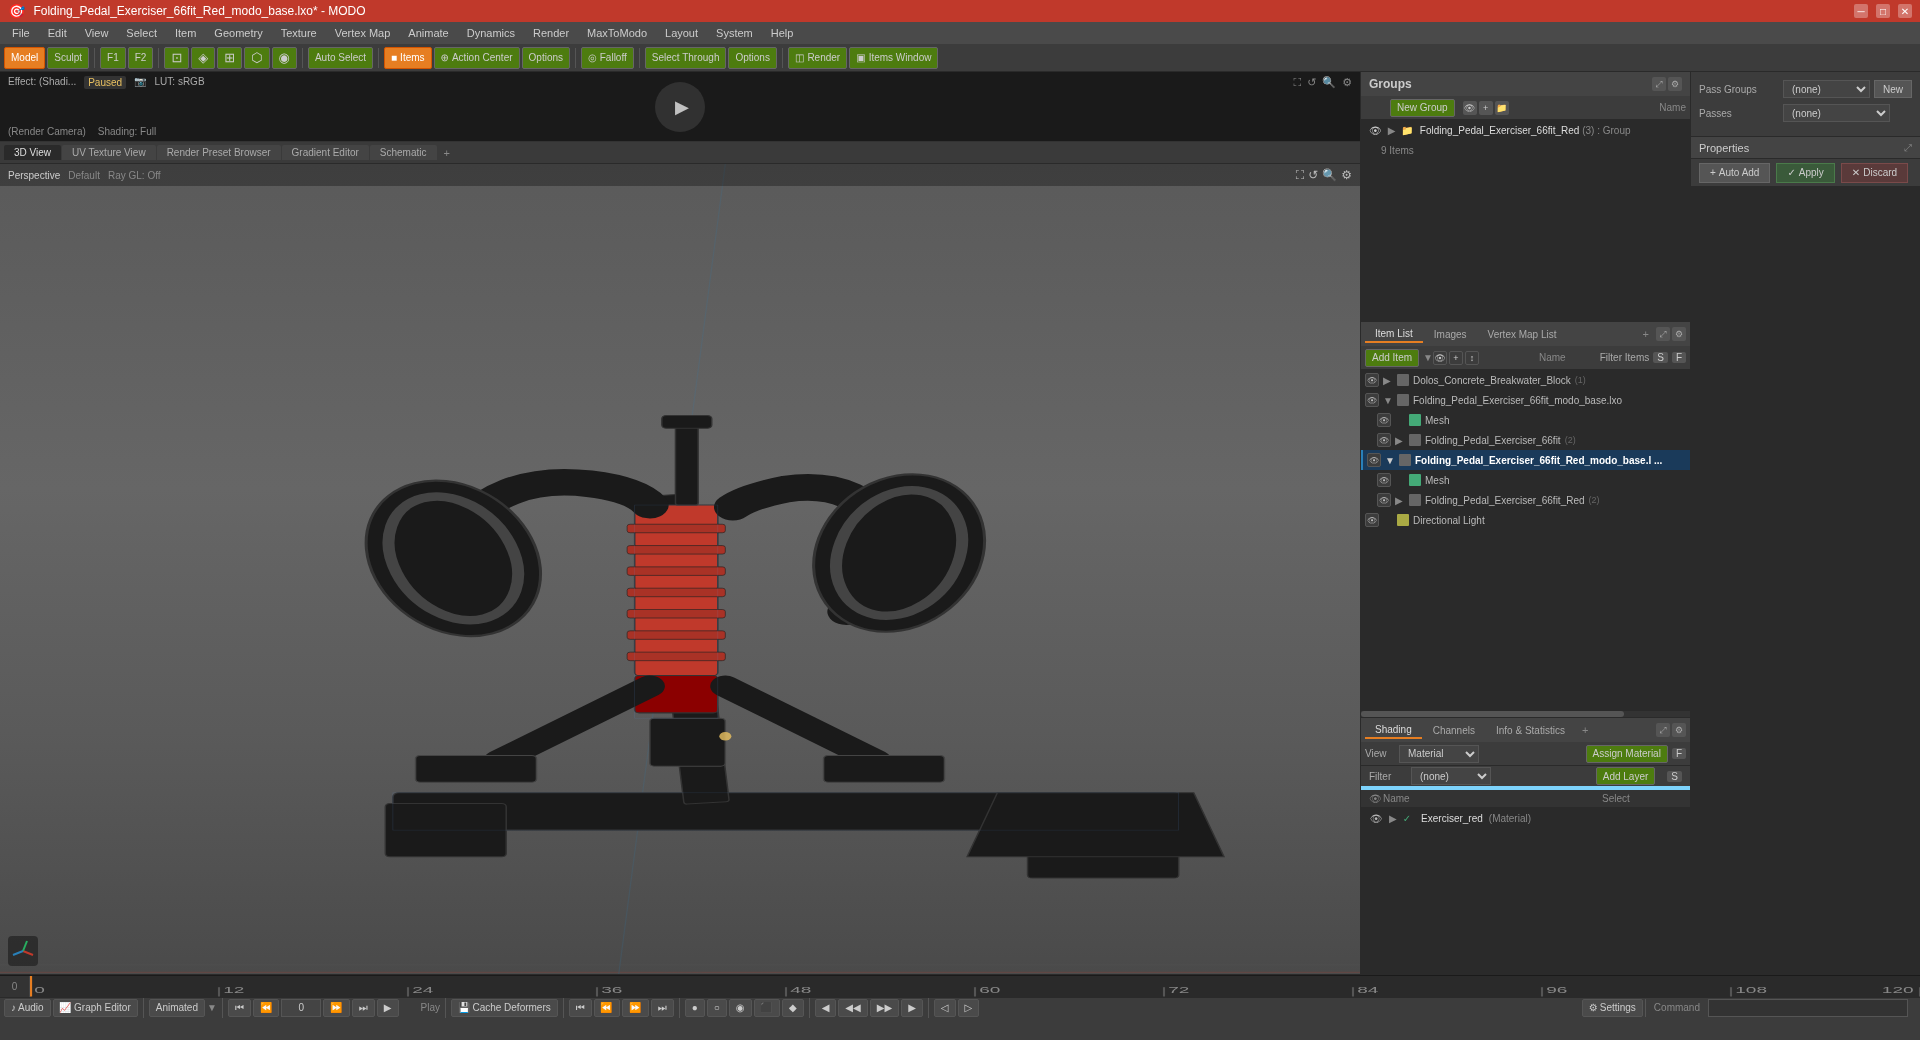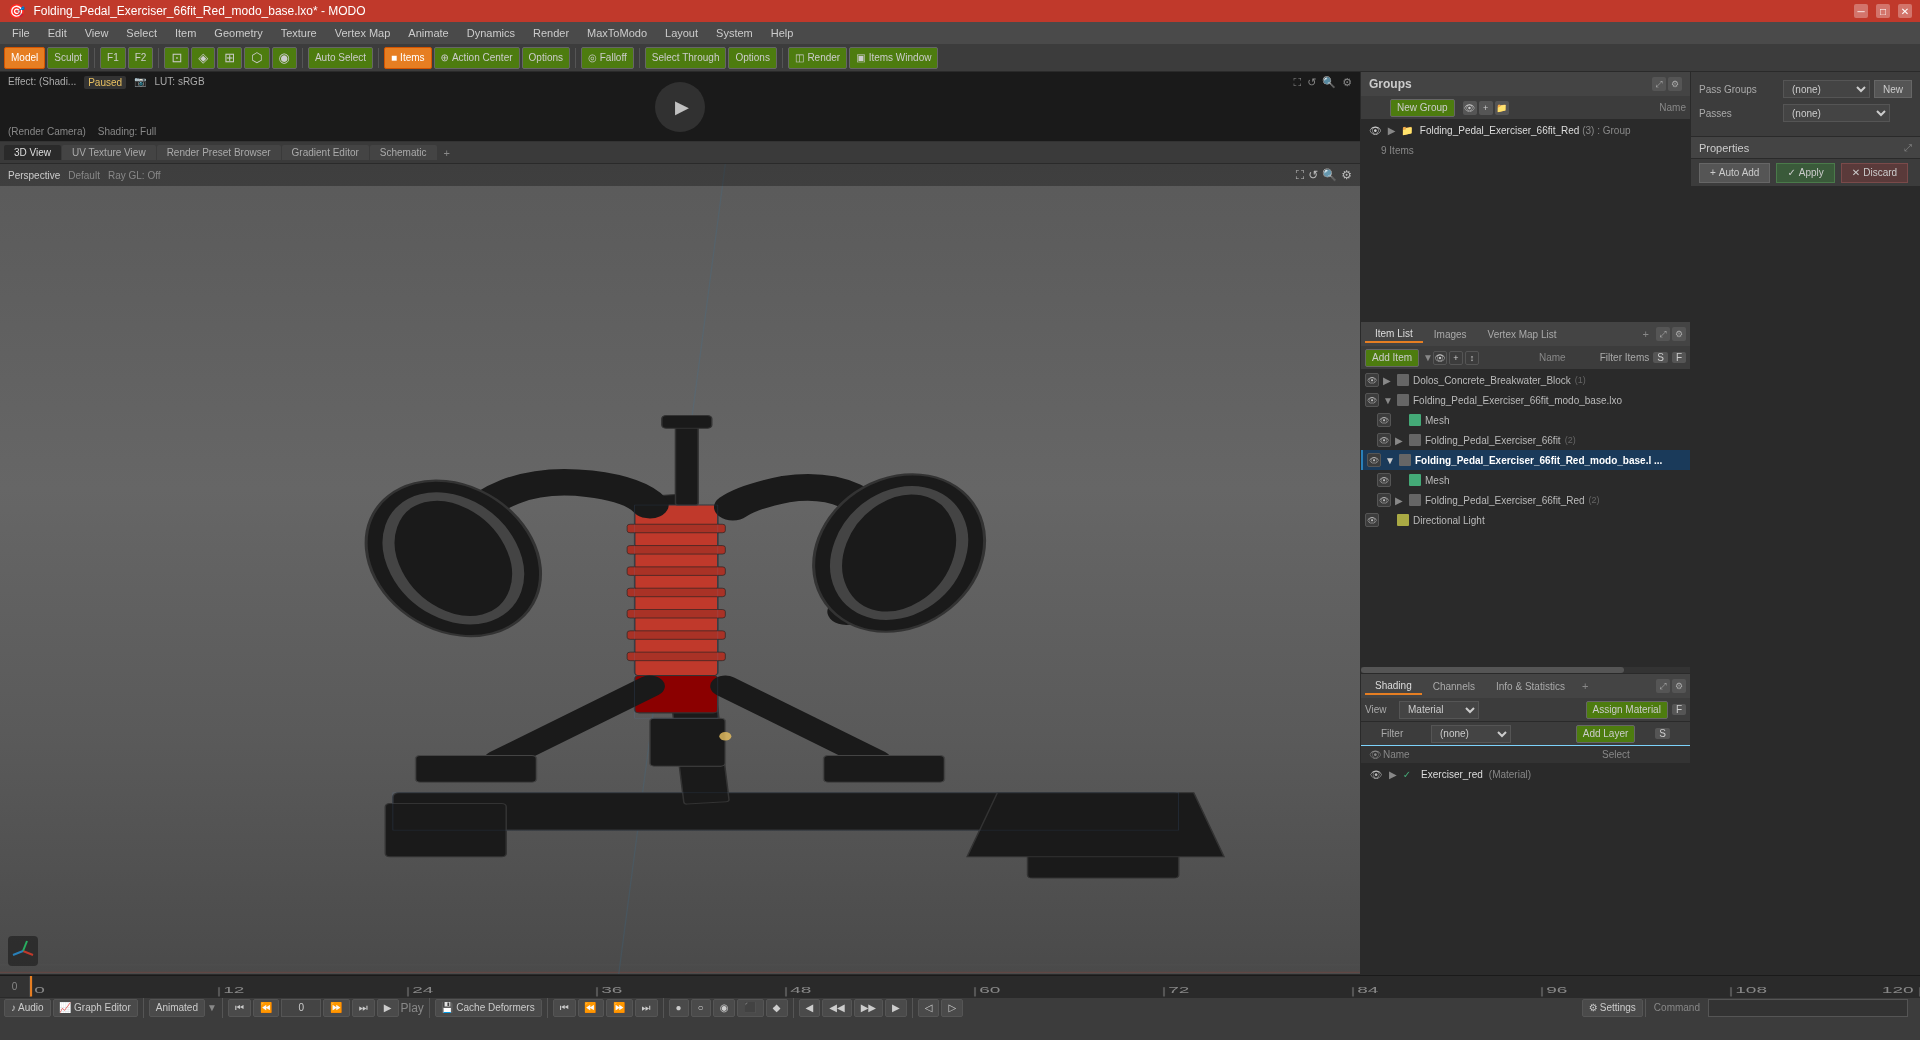--- a/index.html
+++ b/index.html
@@ -62,21 +62,21 @@
     #items-panel { flex: 1; background: #3c3c3c; display: flex; flex-direction: column; border-bottom: 1px solid #2a2a2a; }
     #items-tabs { height: 24px; background: #444; display: flex; align-items: center; padding: 0 4px; gap: 1px; }
     .items-tab { padding: 2px 10px; font-size: 10px; color: #aaa; cursor: pointer; }
     .items-tab.active { color: #ddd; border-bottom: 2px solid #e67e22; }
     #items-toolbar { height: 24px; background: #3c3c3c; display: flex; align-items: center; justify-content: space-between; padding: 0 4px; border-bottom: 1px solid #2a2a2a; }
     #items-content { flex: 1; background: #2a2a2a; overflow-y: auto; }
     .item-row { height: 20px; display: flex; align-items: center; padding: 0 4px; gap: 4px; font-size: 10px; color: #bbb; }
     .item-indent1 { padding-left: 16px; }
 
     
-    #shading-panel { height: 300px; background: #3c3c3c; display: flex; flex-direction: column; }
+    #shading-panel { height: 256px; background: #3c3c3c; display: flex; flex-direction: column; }
     #shading-tabs { height: 24px; background: #444; display: flex; align-items: center; padding: 0 4px; gap: 1px; }
     .shading-tab { padding: 2px 10px; font-size: 10px; color: #aaa; cursor: pointer; }
     .shading-tab.active { color: #ddd; border-bottom: 2px solid #e67e22; }
     #shading-content { flex: 1; background: #2a2a2a; overflow-y: auto; }
     .shading-row { height: 20px; display: flex; align-items: center; padding: 0 8px; gap: 6px; font-size: 10px; color: #bbb; }
 
     
     #properties-panel { width: 230px; background: #3c3c3c; border-left: 1px solid #2a2a2a; display: flex; flex-direction: column; }
     #pass-groups { padding: 8px; border-bottom: 1px solid #2a2a2a; }
     .prop-row { display: flex; align-items: center; justify-content: space-between; margin-bottom: 6px; }
@@ -483,21 +483,21 @@
         <span style="font-size:10px; color:#aaa; width:30px;">View</span>
         <select style="width:80px; height:18px; font-size:10px;">
           <option>Material</option>
           <option>Shader Tree</option>
         </select>
         <span style="flex:1;"></span>
         <button class="toolbar-btn" style="height:18px; font-size:10px;">Assign Material</button>
         <span style="font-size:10px; background:#555; padding:0 4px; border-radius:2px; cursor:pointer;">F</span>
       </div>
 
-      <div style="height:24px; background:#3c3c3c; display:flex; align-items:center; padding:0 20px; gap:20px; border-bottom:1px solid #7dd3fc;">
+      <div style="height:24px; background:#3c3c3c; display:flex; align-items:center; padding:0 8px; gap:12px; border-bottom:4px solid #7dd3fc;">
         <span style="font-size:10px; color:#aaa; width:30px;">Filter</span>
         <select style="width:80px; height:18px; font-size:10px;">
           <option>(none)</option>
         </select>
         <span style="flex:1;"></span>
         <button class="toolbar-btn" style="height:18px; font-size:10px;">Add Layer</button>
         <span style="font-size:10px; background:#555; padding:0 4px; border-radius:2px; cursor:pointer;">S</span>
       </div>
 
       <div style="height:18px; background:#333; display:flex; align-items:center; padding:0 8px; border-bottom:1px solid #2a2a2a;">
@@ -618,21 +618,21 @@
     <span style="color:#888; font-size:10px; cursor:pointer;">▼</span>
     <div class="toolbar-separator"></div>
 
     <button class="bottom-btn">⏮</button>
     <button class="bottom-btn">⏪</button>
 
     <input type="text" value="0" style="width: 40px; height: 18px; background: rgb(68, 68, 68); border: 1px solid rgb(85, 85, 85); color: rgb(204, 204, 204); font-size: 10px; text-align: center;">
     <button class="bottom-btn">⏩</button>
     <button class="bottom-btn">⏭</button>
     <button class="bottom-btn">▶</button>
-    <span style="font-size:12px; color:#888;">Play</span>
+    <span style="font-size:10px; color:#888;margin-left:20px;">Play</span>
     <div class="toolbar-separator"></div>
 
     <button class="bottom-btn">
       <span>💾</span>
       <span>Cache Deformers</span>
     </button>
     <div class="toolbar-separator"></div>
 
     <button class="bottom-btn">⏮</button>
     <button class="bottom-btn">⏪</button>

